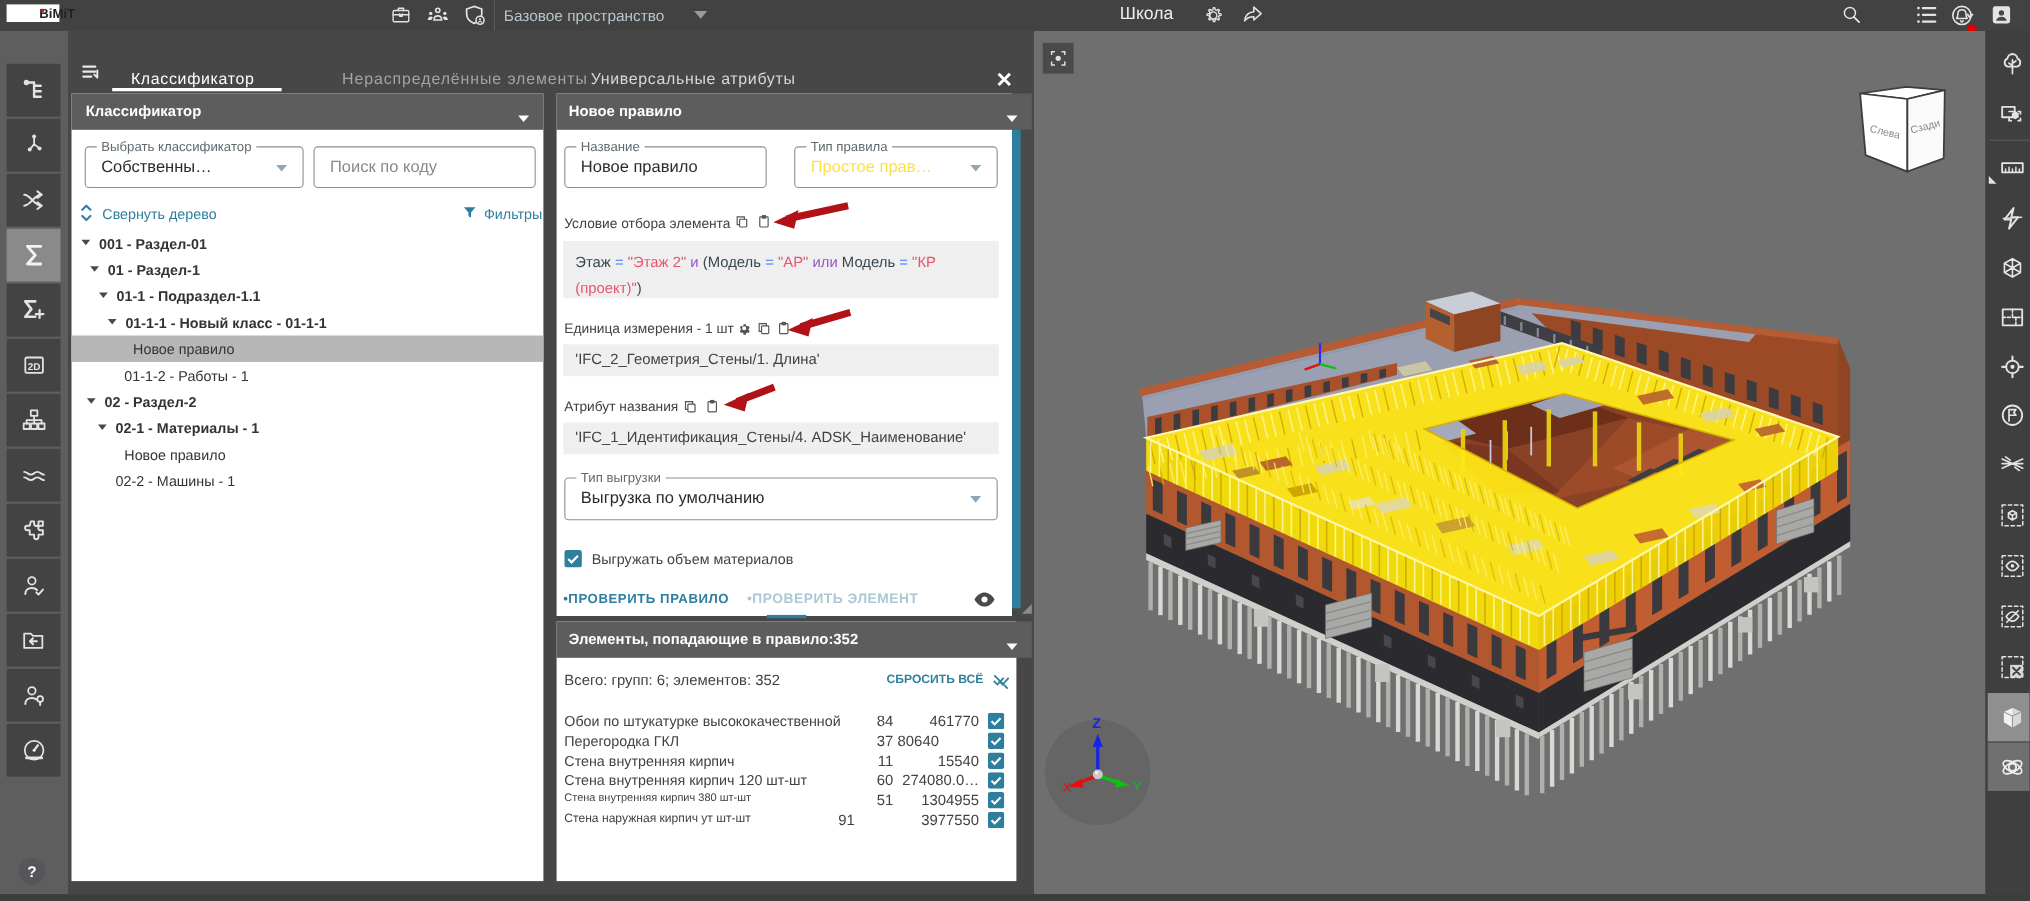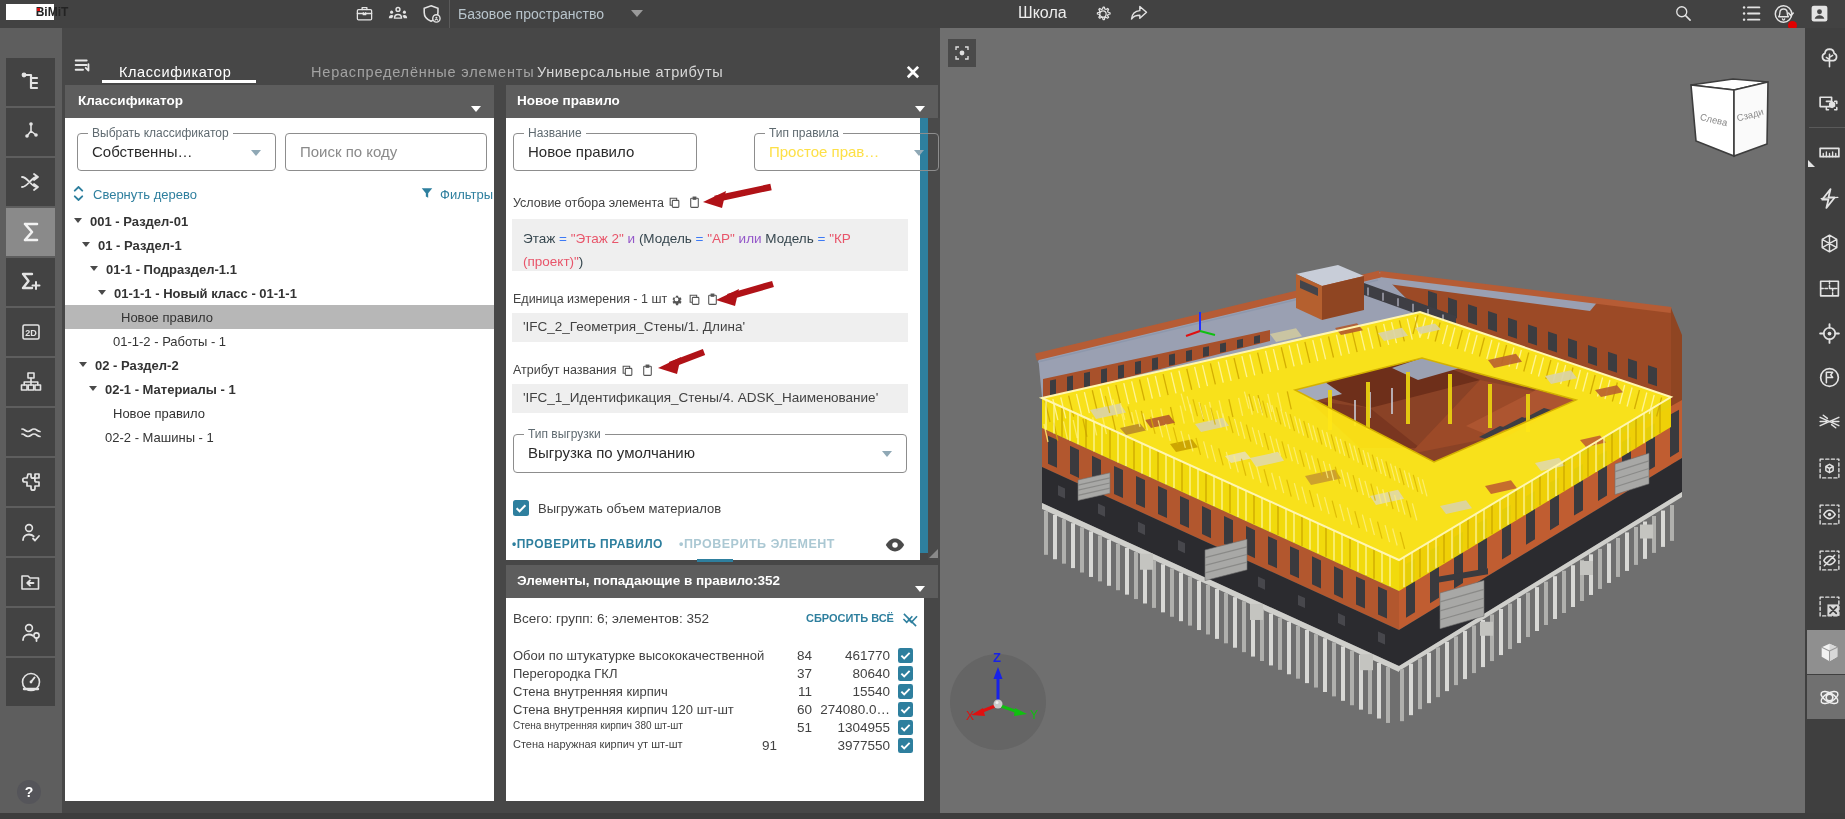--- a/index.html
+++ b/index.html
@@ -290,21 +290,21 @@
 <div class="abs" style="left:506px;top:85px;width:432px;height:33px;background:#5d5d5d;">
     <span style="position:absolute;left:11px;top:8px;font-size:13.5px;font-weight:bold;color:#fff;">Новое правило</span>
     <span style="position:absolute;right:13px;top:13px;"><span style="display:inline-block;width:0;height:0;border-left:5px solid transparent;border-right:5px solid transparent;border-top:6px solid #fff;"></span></span>
   </div>
 <div class="abs" style="left:920px;top:118px;width:8px;height:435px;background:#2e7f9e;"></div>
 <div class="abs" style="left:928px;top:118px;width:12px;height:442px;background:#4a4a4a;"></div>
 <div style="position:absolute;left:513px;top:133px;width:184px;height:38px;border:1px solid #8d8d8d;border-radius:4px;">
 <div style="position:absolute;left:10px;top:-8px;background:#fff;padding:0 4px;font-size:12px;color:#5f6a70;white-space:nowrap;">Название</div>
 <div style="position:absolute;left:14px;top:9px;font-size:15px;color:#2b2b2b;white-space:nowrap;">Новое правило</div>
   </div>
-<div style="position:absolute;left:722px;top:133px;width:185px;height:38px;border:1px solid #8d8d8d;border-radius:4px;margin-left:32px;">
+<div style="position:absolute;left:722px;top:133px;width:185px;height:38px;border:1px solid #8d8d8d;border-radius:4px;">
 <div style="position:absolute;left:10px;top:-8px;background:#fff;padding:0 4px;font-size:12px;color:#5f6a70;white-space:nowrap;">Тип правила</div>
 <div style="position:absolute;left:14px;top:9px;font-size:15px;color:#fde047;white-space:nowrap;">Простое прав…</div>
     <div style="position:absolute;right:14px;top:16px;width:0;height:0;border-left:5.5px solid transparent;border-right:5.5px solid transparent;border-top:6.5px solid #8fa8b5;"></div>
   </div>
 <div class="abs" style="left:513px;top:196px;font-size:12.5px;color:#424242;">Условие отбора элемента</div>
 <div class="abs" style="left:668px;top:195px;"><svg width="13" height="13" viewBox="0 0 24 24" fill="none" stroke="#555" stroke-width="2">
       <rect x="8" y="8" width="12" height="13" rx="1.5"></rect>
       <path d="M16 8V4H4v13h4"></path>
     </svg></div>
 <div class="abs" style="left:688px;top:195px;"><svg width="13" height="13" viewBox="0 0 24 24" fill="none" stroke="#555" stroke-width="2">
@@ -377,21 +377,21 @@
     </svg></div>
 <div class="abs" style="left:513px;top:648px;font-size:13px;color:#424242;white-space:nowrap;">Обои по штукатурке высококачественной</div>
 <div class="abs" style="left:762px;top:648px;width:50px;text-align:right;font-size:13.5px;color:#424242;">84</div>
 <div class="abs" style="left:816px;top:648px;width:74px;text-align:right;font-size:13.5px;color:#424242;">461770</div>
 <div class="abs" style="left:898px;top:648px;"><svg width="15" height="15" viewBox="0 0 16 16">
       <rect width="16" height="16" rx="2.5" fill="#2e7f9e"></rect>
       <path d="M3.6 8.2l3 3 5.8-6" stroke="#fff" stroke-width="2" fill="none"></path>
     </svg></div>
 <div class="abs" style="left:513px;top:666px;font-size:13px;color:#424242;white-space:nowrap;">Перегородка ГКЛ</div>
 <div class="abs" style="left:762px;top:666px;width:50px;text-align:right;font-size:13.5px;color:#424242;">37</div>
-<div class="abs" style="left:816px;top:666px;width:74px;text-align:right;font-size:13.5px;color:#424242;">80640</div>
+<div class="abs" style="left:816px;top:666px;width:74px;text-align:left;font-size:13.5px;color:#424242;">80640</div>
 <div class="abs" style="left:898px;top:666px;"><svg width="15" height="15" viewBox="0 0 16 16">
       <rect width="16" height="16" rx="2.5" fill="#2e7f9e"></rect>
       <path d="M3.6 8.2l3 3 5.8-6" stroke="#fff" stroke-width="2" fill="none"></path>
     </svg></div>
 <div class="abs" style="left:513px;top:684px;font-size:13px;color:#424242;white-space:nowrap;">Стена внутренняя кирпич</div>
 <div class="abs" style="left:762px;top:684px;width:50px;text-align:right;font-size:13.5px;color:#424242;">11</div>
 <div class="abs" style="left:816px;top:684px;width:74px;text-align:right;font-size:13.5px;color:#424242;">15540</div>
 <div class="abs" style="left:898px;top:684px;"><svg width="15" height="15" viewBox="0 0 16 16">
       <rect width="16" height="16" rx="2.5" fill="#2e7f9e"></rect>
       <path d="M3.6 8.2l3 3 5.8-6" stroke="#fff" stroke-width="2" fill="none"></path>

